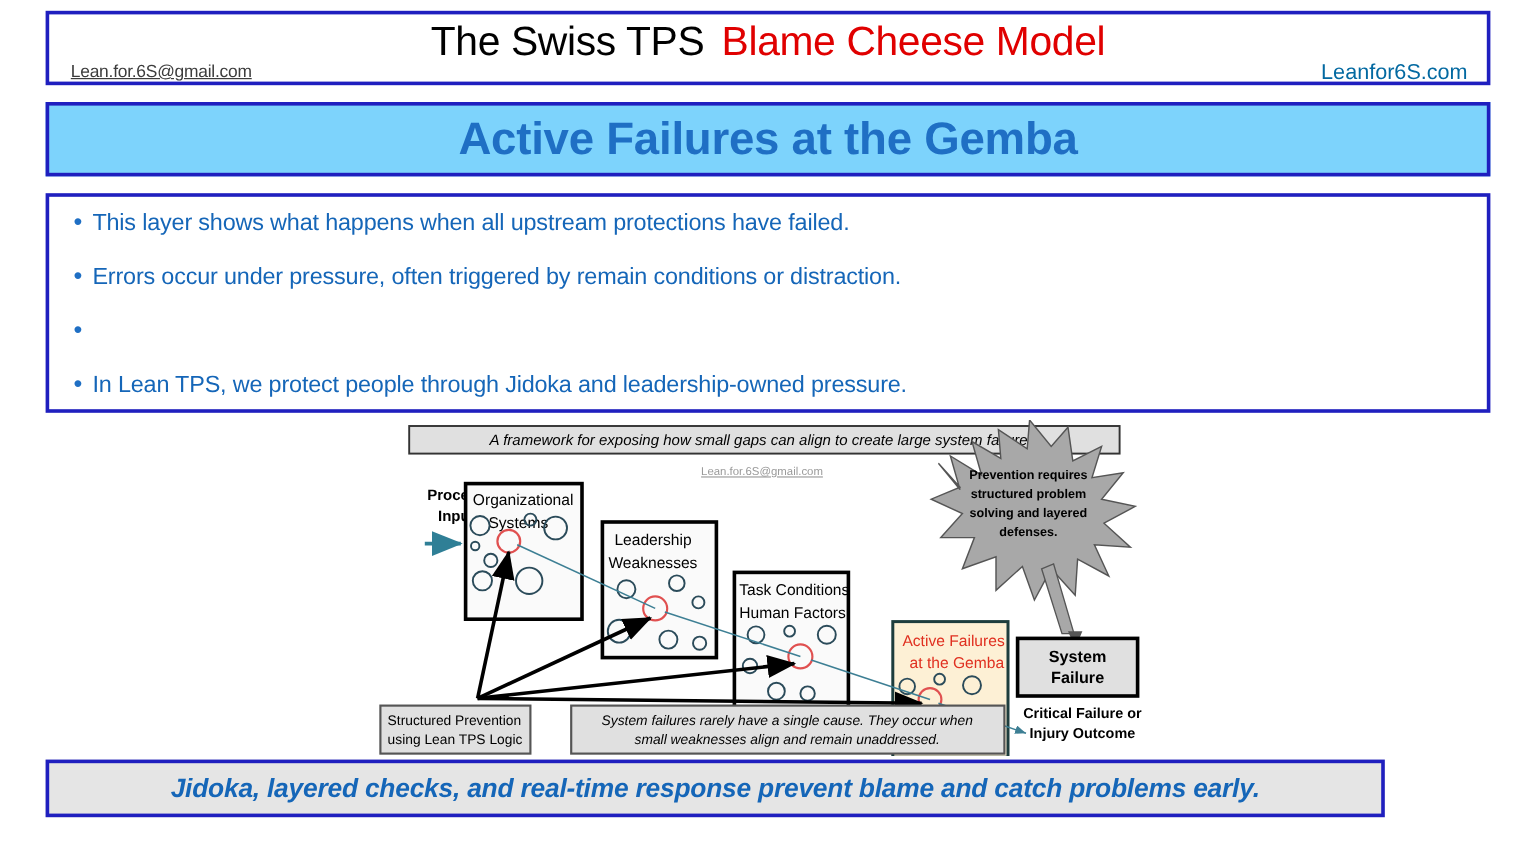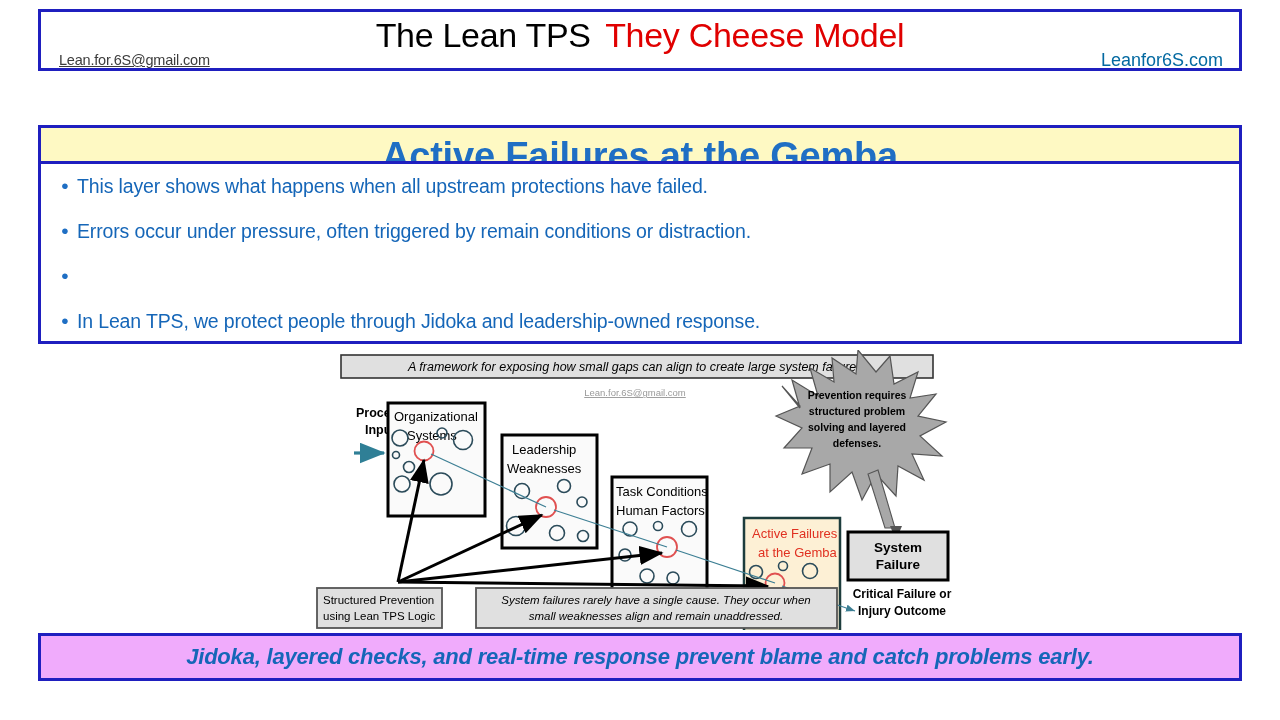--- a/index.html
+++ b/index.html
@@ -65,26 +65,25 @@
   }
 
   
   .title-banner {
     position: absolute;
     left: 38px;
     top: 85px;
     width: 1204px;
     height: 62px;
     border: 3px solid #1f1fbf;
-    background: #fef9c3;
+    background: #7dd3fc;
     box-sizing: border-box;
     display: flex;
     align-items: center;
     justify-content: center;
-    margin-top: 40px;
   }
   .title-banner-text {
     font-size: 38px;
     font-weight: bold;
     color: #1f6fc4;
     letter-spacing: -0.2px;
     white-space: nowrap;
   }
 
   
@@ -131,46 +130,46 @@
     width: 670px;
     height: 280px;
   }
   .diagram svg { display: block; }
 
   
   .footer-banner {
     position: absolute;
     left: 38px;
     top: 633px;
-    width: 1204px;
+    width: 1116px;
     height: 48px;
     border: 3px solid #1f1fbf;
-    background: #f0abfc;
+    background: #e5e5e5;
     box-sizing: border-box;
     display: flex;
     align-items: center;
     justify-content: center;
   }
   .footer-text {
     font-size: 22px;
     font-weight: bold;
     font-style: italic;
     color: #1566b8;
     letter-spacing: -0.2px;
     white-space: nowrap;
   }
 </style>
 </head>
 <body>
 
 <div class="header-bar">
   <span class="header-email">Lean.for.6S@gmail.com</span>
   <div class="header-title-wrap">
-    <span class="header-title-black">The Lean TPS</span>
-    <span class="header-title-red">They Cheese Model</span>
+    <span class="header-title-black">The Swiss TPS</span>
+    <span class="header-title-red">Blame Cheese Model</span>
   </div>
   <span class="header-site">Leanfor6S.com</span>
 </div>
 
 <div class="title-banner">
   <span class="title-banner-text">Active Failures at the Gemba</span>
 </div>
 
 <div class="bullets-box">
   <div class="bullet-row">
@@ -179,21 +178,21 @@
   </div>
   <div class="bullet-row">
     <span class="bullet-dot">•</span>
     <span class="bullet-text">Errors occur under pressure, often triggered by remain conditions or distraction.</span>
   </div>
   <div class="bullet-row">
     <span class="bullet-dot">•</span>
   </div>
   <div class="bullet-row">
     <span class="bullet-dot">•</span>
-    <span class="bullet-text">In Lean TPS, we protect people through Jidoka and leadership-owned response.</span>
+    <span class="bullet-text">In Lean TPS, we protect people through Jidoka and leadership-owned pressure.</span>
   </div>
 </div>
 
 <div class="diagram">
 <svg width="670" height="280" viewBox="0 0 670 280" xmlns="http://www.w3.org/2000/svg">
   <defs>
     <marker id="ah-black" markerWidth="9" markerHeight="9" refX="7.5" refY="3.2" orient="auto">
       <path d="M0,0 L8,3.2 L0,6.4 z" fill="#000000"></path>
     </marker>
     <marker id="ah-teal" markerWidth="9" markerHeight="9" refX="7.5" refY="3.2" orient="auto">

